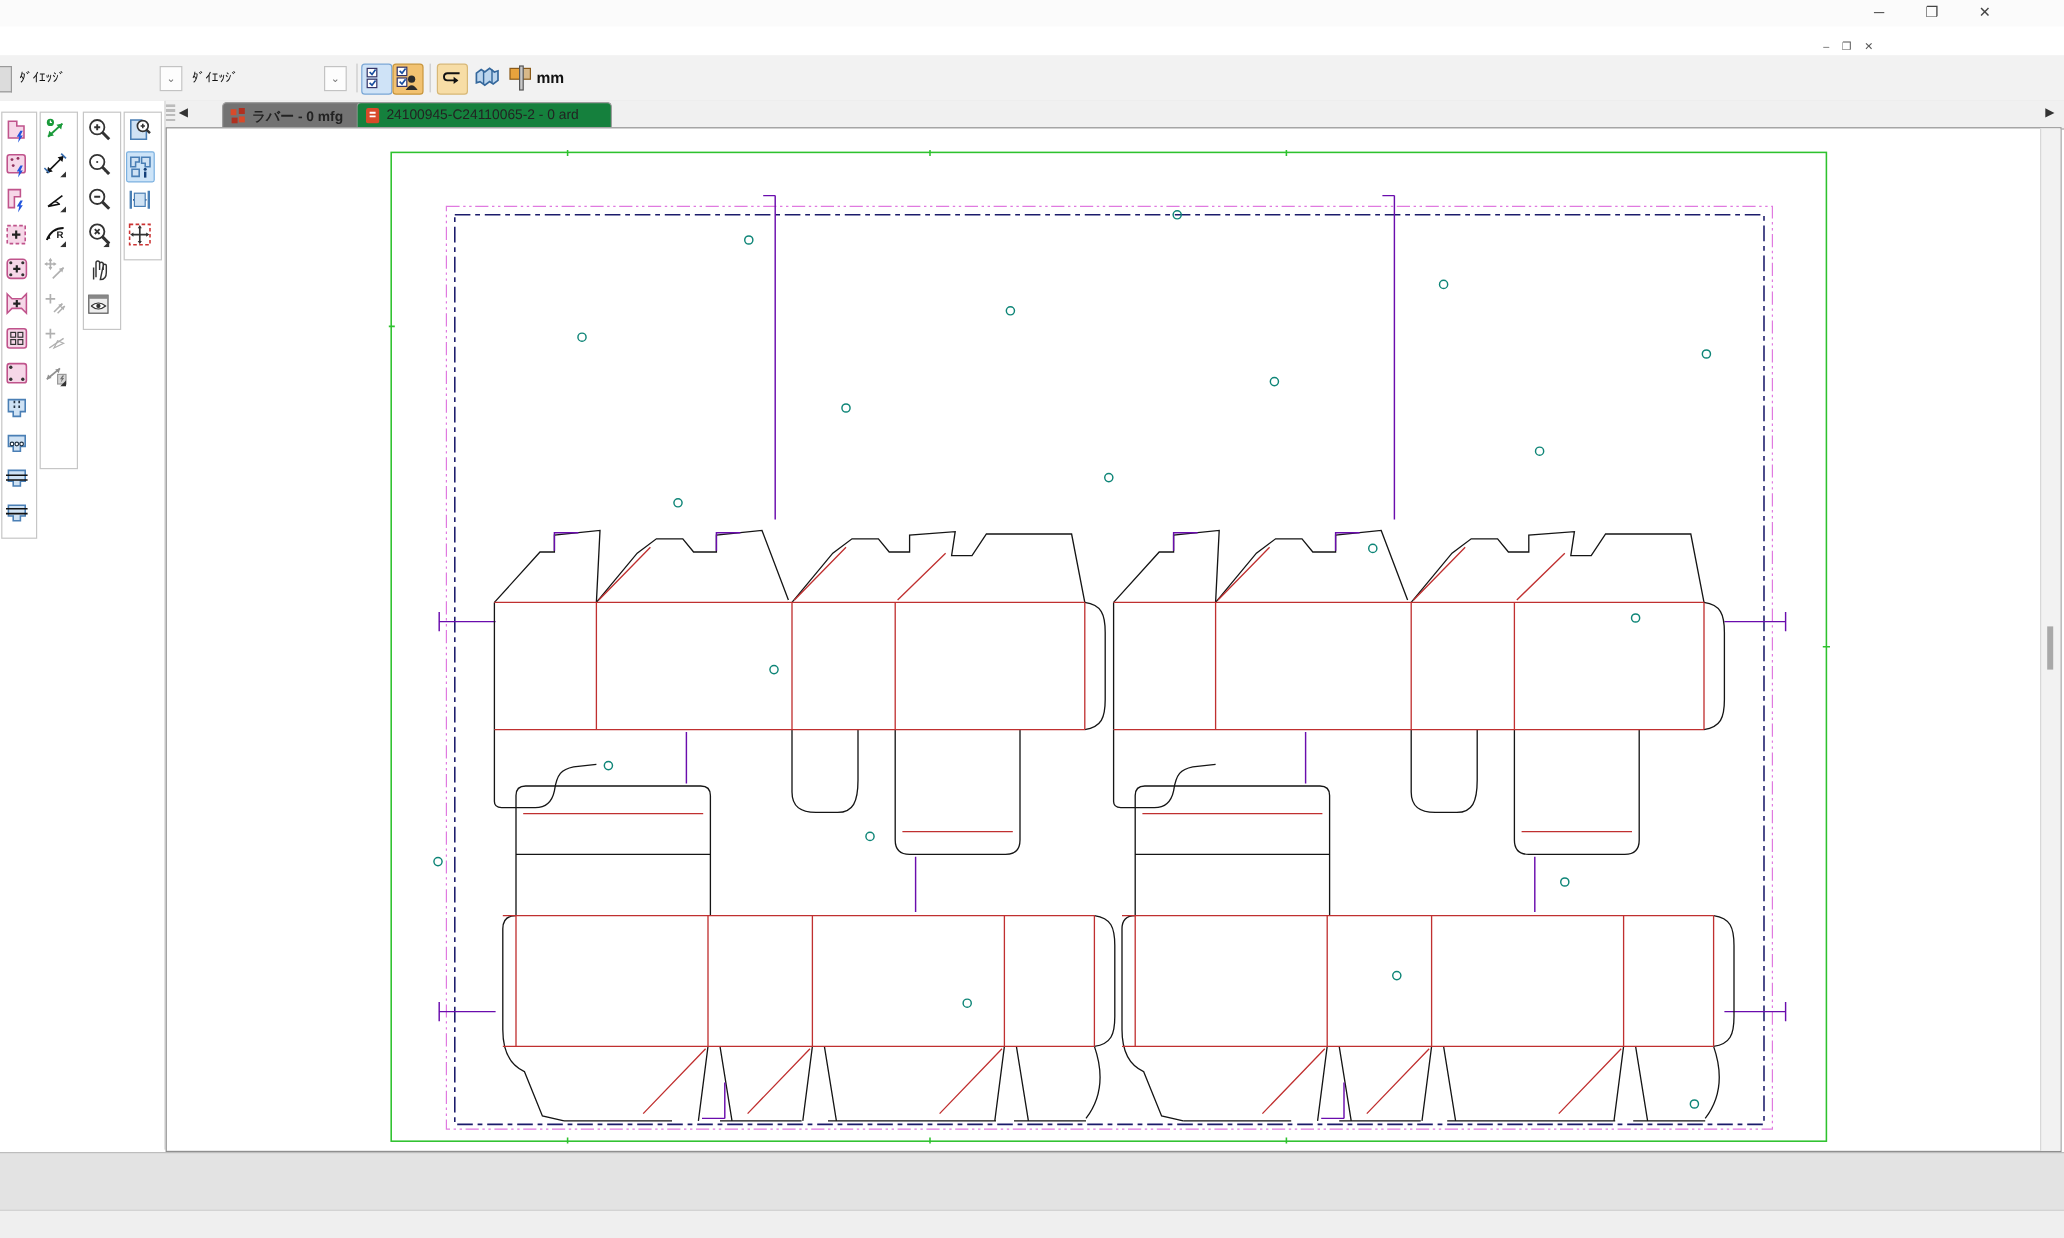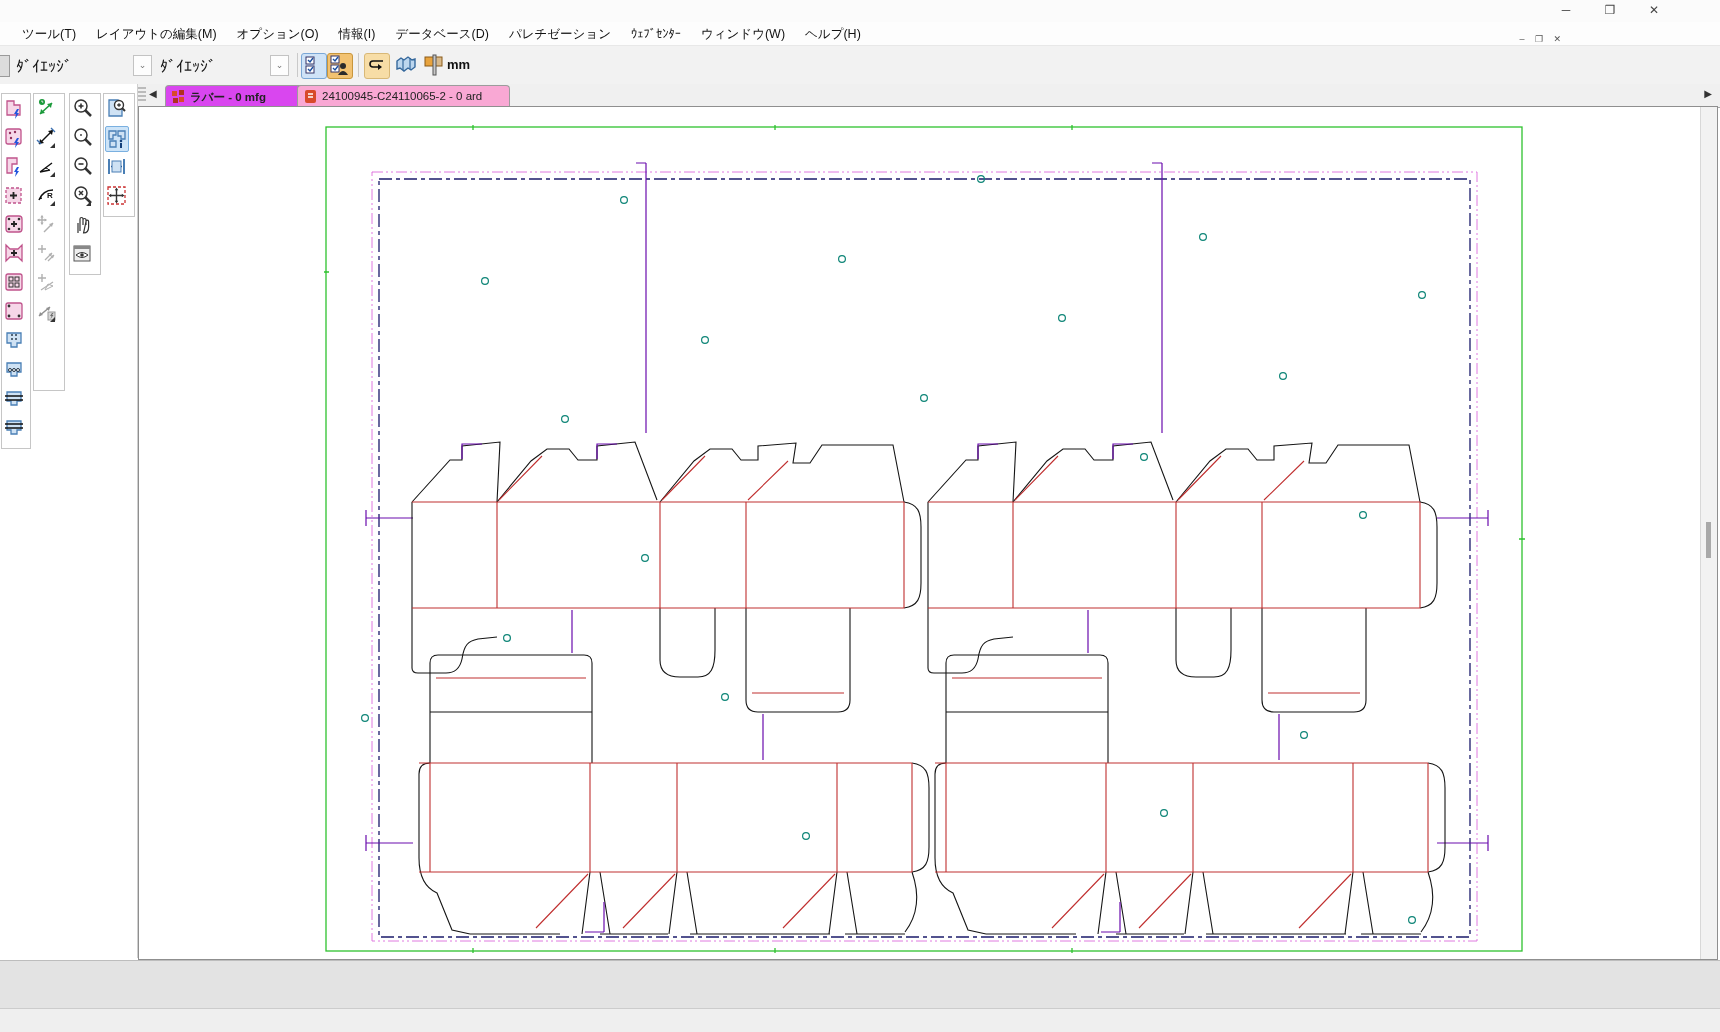--- a/index.html
+++ b/index.html
@@ -13,36 +13,36 @@
   
   #menubar{position:absolute;left:0;top:22px;width:1720px;height:24px;background:#fdfdfd;
            border-bottom:1px solid #e8e8e8;white-space:nowrap;padding-left:12px;box-sizing:border-box;}
   .menu-item{display:inline-block;padding:4px 10px 0 10px;font-size:12.5px;color:#111;height:20px;}
   #mdictl{position:absolute;right:155px;top:34px;font-size:9px;color:#555;letter-spacing:4px;}
   
   #toolbar{position:absolute;left:0;top:46px;width:1720px;height:38px;background:#f2f2f2;
            border-bottom:1px solid #d9d9d9;}
   #toolbar .sliver{position:absolute;left:0;top:9px;width:9px;height:20px;background:#dcdcdc;
            border:1px solid #9a9a9a;border-left:none;}
-  .combo-label{position:absolute;top:12px;font-size:16px;color:#111;}
+  .combo-label{position:absolute;top:12px;font-size:11px;color:#111;}
   .combo-arrow{position:absolute;top:9px;width:17px;height:19px;background:#fdfdfd;border:1px solid #c3c3c3;
            color:#777;font-size:9px;text-align:center;line-height:18px;}
   .tb-sep{position:absolute;top:7px;width:1px;height:24px;background:#c9c9c9;}
   .tb-btn{position:absolute;top:7px;width:24px;height:24px;border-radius:3px;}
   #units{position:absolute;left:447px;top:11px;font-size:13px;font-weight:bold;color:#111;}
   
   #tabbar{position:absolute;left:137px;top:84px;width:1583px;height:23px;background:#f0f0f0;
           border-bottom:1px solid #a7a7a7;}
   #tabgrip{position:absolute;left:1px;top:3px;width:8px;height:16px;
           background:repeating-linear-gradient(#bbb 0 2px,transparent 2px 4px);}
   .tabscroll{position:absolute;top:4px;font-size:10px;color:#333;}
   .tab{position:absolute;top:1px;height:21px;font-size:11.5px;color:#222;border:1px solid #9c9c9c;
        border-bottom:none;border-radius:4px 4px 0 0;box-sizing:border-box;padding:4px 6px 0 24px;}
-  .tab.active{background:#d946ef;font-weight:bold;}
-  .tab.inactive{background:#f9a8d4;}
+  .tab.active{background:#737373;font-weight:bold;margin-left:20px;}
+  .tab.inactive{background:#15803d;}
   .tabicon{position:absolute;left:6px;top:4px;width:13px;height:13px;}
   .tabclose{position:absolute;top:3px;width:14px;height:14px;background:#c0392b;border-radius:3px;
        color:#fff;font-size:9px;font-weight:bold;text-align:center;line-height:14px;}
   
   #dock{position:absolute;left:0;top:84px;width:137px;height:874px;background:#ffffff;
         border-right:1px solid #cfcfcf;}
   .panel{position:absolute;background:#fff;border:1px solid #c6c6c6;}
   .tool-btn{position:absolute;width:24px;height:26px;}
   .tool-btn.sel{background:#cde4f8;border:1px solid #7ab0e0;border-radius:2px;box-sizing:border-box;}
   
@@ -63,21 +63,20 @@
 <body>
 
 <div id="app">
 
   <div id="titlebar">
     <div class="winctl" style="right:132px;">─</div>
     <div class="winctl" style="right:88px;">❐</div>
     <div class="winctl" style="right:44px;">✕</div>
   </div>
 
-  <div id="menubar"><div class="menu-item">ツール(T)</div><div class="menu-item">レイアウトの編集(M)</div><div class="menu-item">オプション(O)</div><div class="menu-item">情報(I)</div><div class="menu-item">データベース(D)</div><div class="menu-item">パレチゼーション</div><div class="menu-item">ｳｪﾌﾞｾﾝﾀｰ</div><div class="menu-item">ウィンドウ(W)</div><div class="menu-item">ヘルプ(H)</div></div>
   <div id="mdictl">‒ ❐ ✕</div>
 
   <div id="toolbar">
     <div class="sliver"></div>
     <div class="combo-label" style="left:16px;">ﾀﾞｲｴｯｼﾞ</div>
     <div class="combo-arrow" style="left:133px;">⌄</div>
     <div class="combo-label" style="left:160px;">ﾀﾞｲｴｯｼﾞ</div>
     <div class="combo-arrow" style="left:270px;">⌄</div>
     <div class="tb-sep" style="left:297px;"></div>
 

